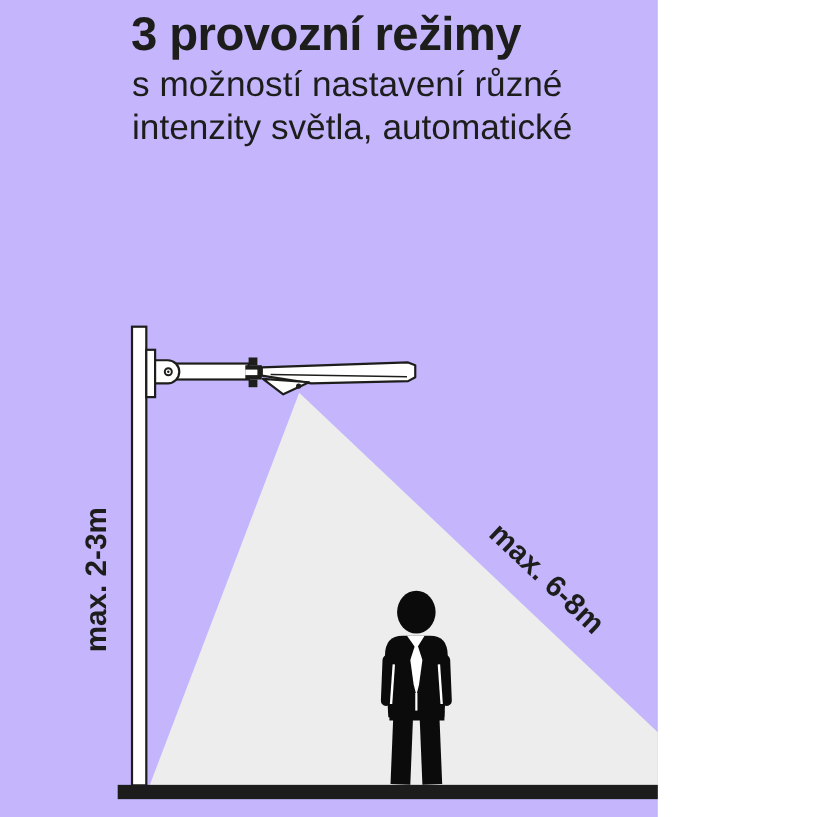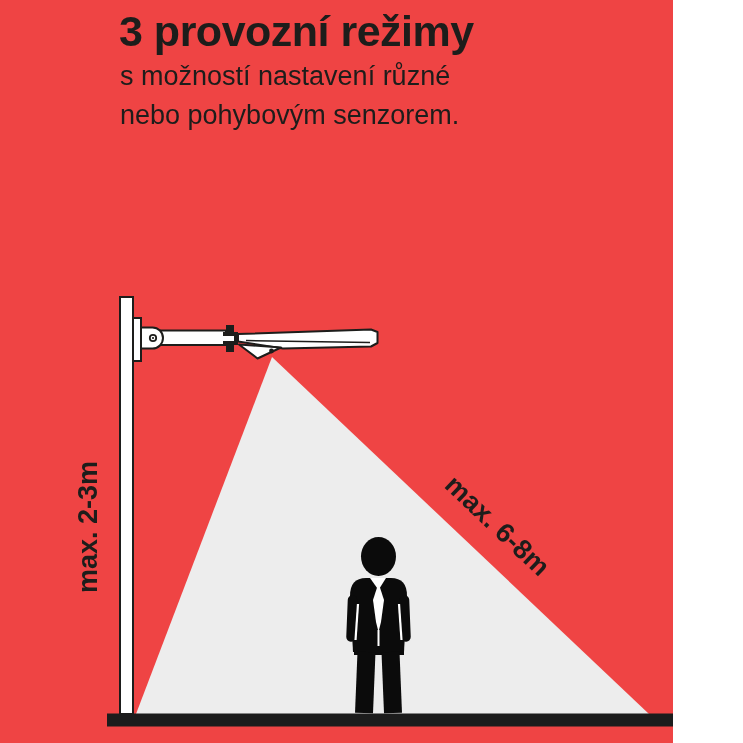--- a/index.html
+++ b/index.html
@@ -3,42 +3,42 @@
 <meta charset="utf-8">
 <style>
   html, body {
     margin: 0;
     padding: 0;
     background: #ffffff;
     font-family: "Liberation Sans", sans-serif;
   }
   #stage {
     position: relative;
-    width: 673px;
+    width: 598px;
     height: 743px;
-    background: #ef4444;
+    background: #c4b5fd;
     overflow: hidden;
     color: #1d1d1b;
   }
   .headline {
     position: absolute;
     left: 119px;
     top: 6px;
     font-size: 43px;
     line-height: 50px;
     font-weight: 700;
     letter-spacing: -0.5px;
     color: #1d1d1b;
     white-space: nowrap;
   }
   .subheadline {
     position: absolute;
     left: 120px;
     top: 57px;
-    font-size: 27px;
+    font-size: 32px;
     line-height: 38.5px;
     font-weight: 400;
     color: #1d1d1b;
     white-space: nowrap;
   }
   #diagram-svg {
     position: absolute;
     left: 0;
     top: 0;
   }
@@ -61,21 +61,21 @@
   }
 </style>
 </head>
 <body>
 
 <div id="stage">
 
   <div class="headline">3 provozní režimy</div>
   <div class="subheadline">
     <div>s možností nastavení různé</div>
-    <div>nebo pohybovým senzorem.</div>
+    <div>intenzity světla, automatické</div>
   </div>
 
   <svg id="diagram-svg" width="743" height="743" viewBox="0 0 743 743">
 
     <polygon points="272,357 136,714 649,714" fill="#ededed"></polygon>
 
     <rect x="120" y="297" width="13" height="417" fill="#ffffff" stroke="#1d1d1b" stroke-width="2"></rect>
 
     <rect x="133" y="318" width="8" height="43" fill="#ffffff" stroke="#1d1d1b" stroke-width="2"></rect>
 

